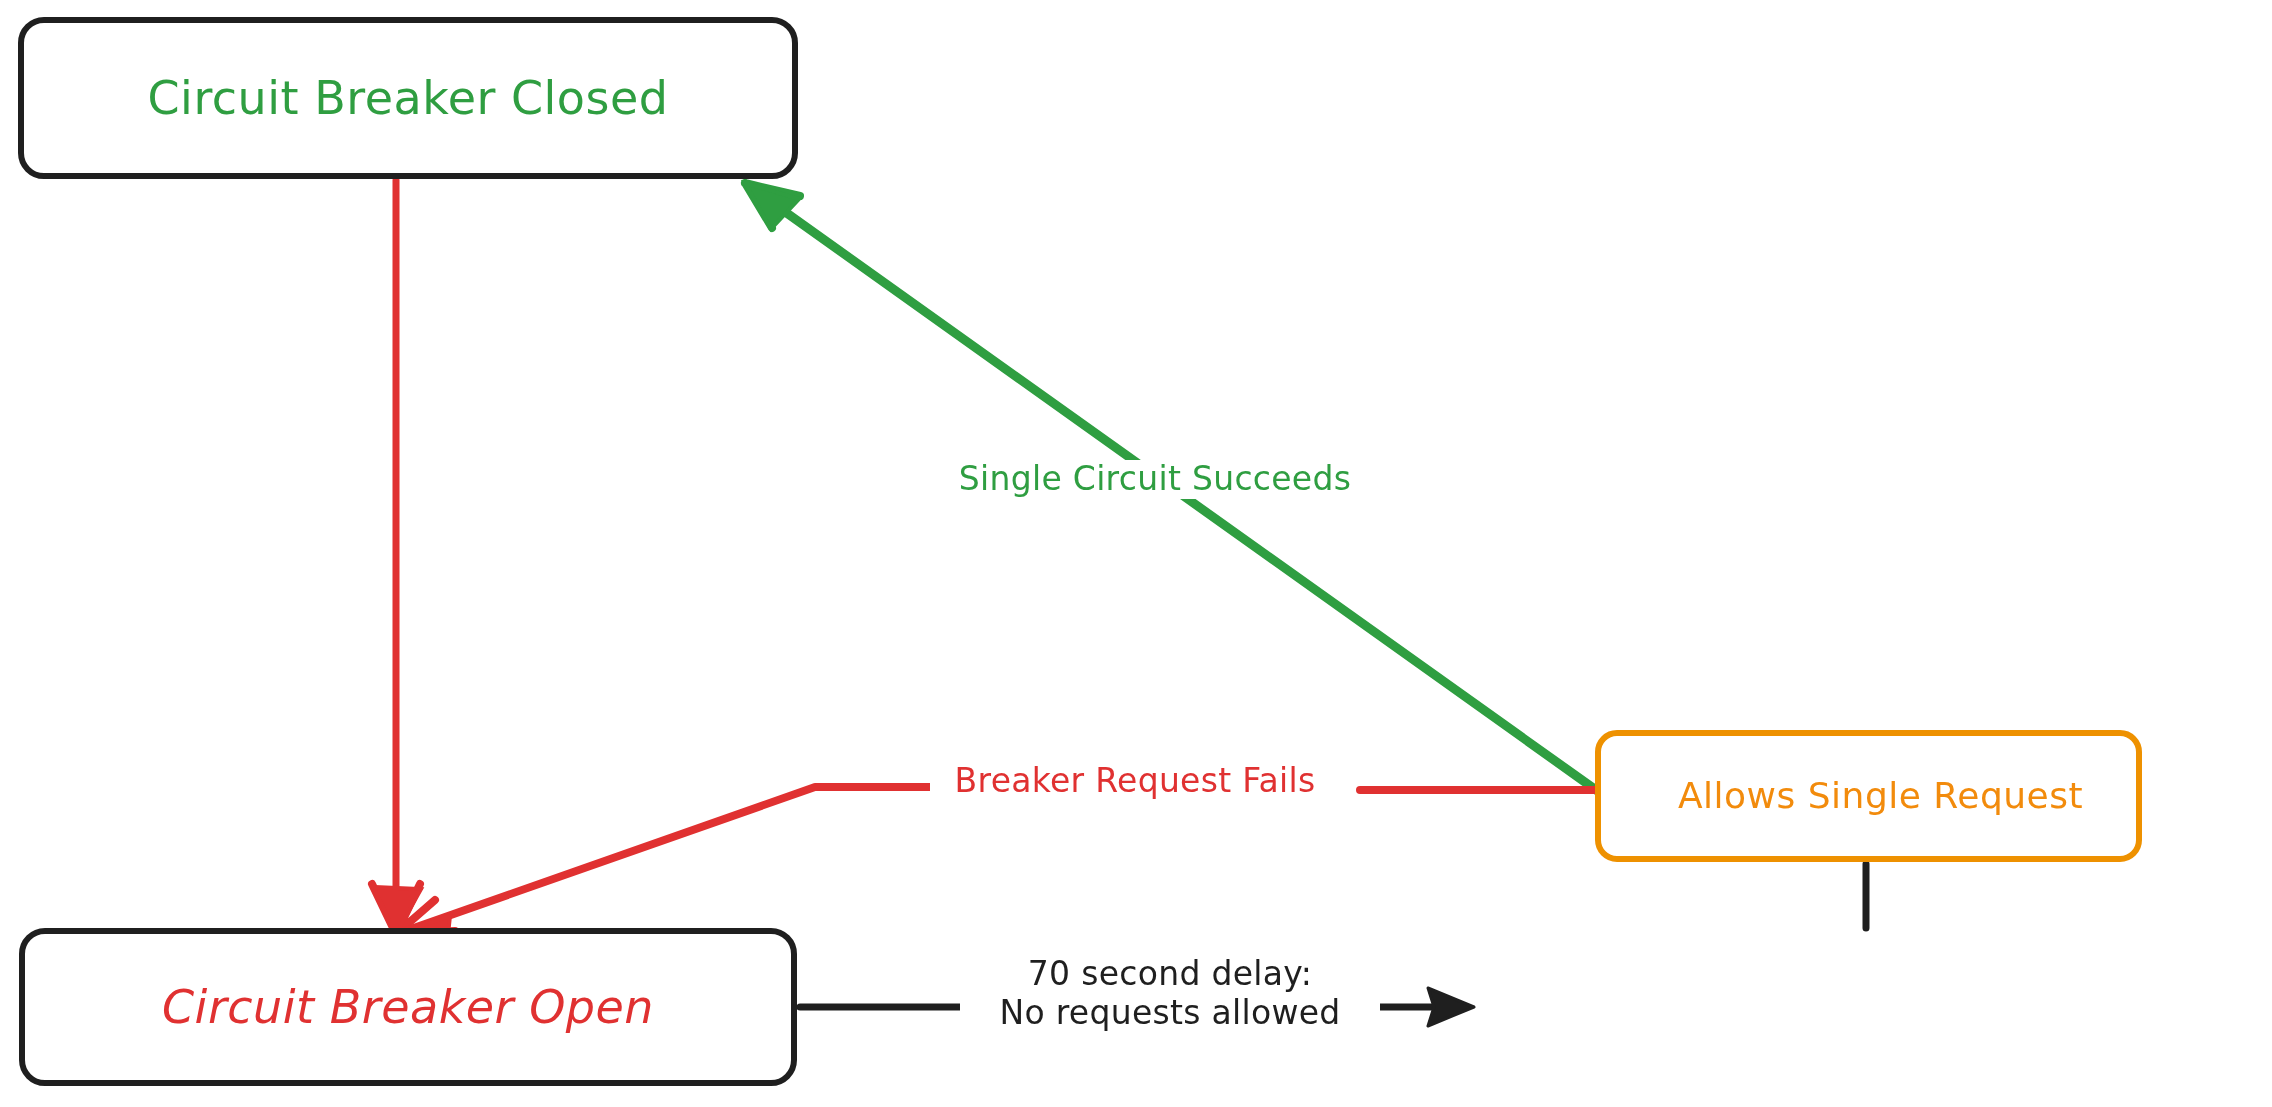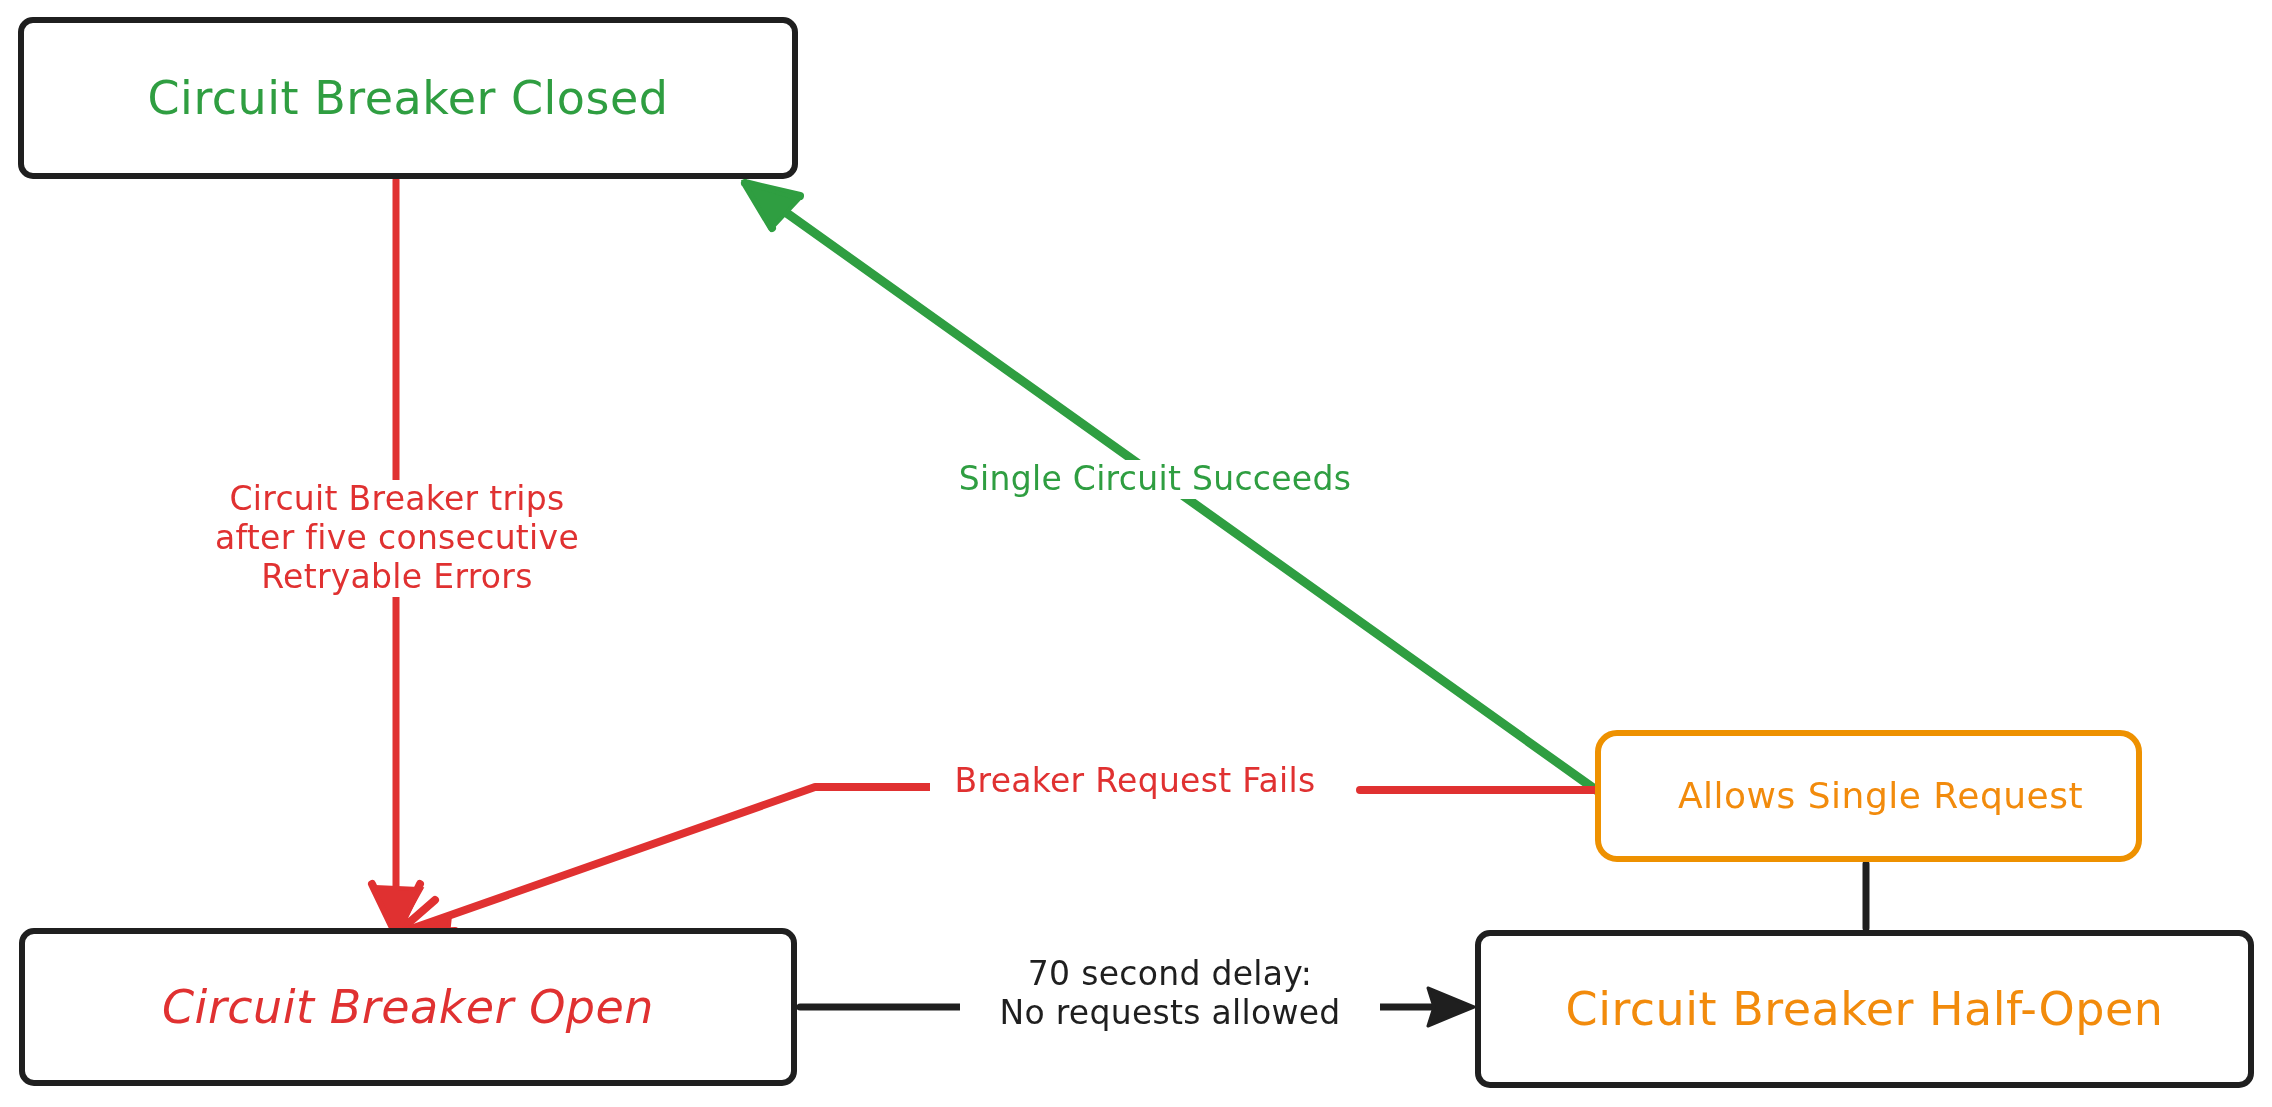--- a/index.html
+++ b/index.html
@@ -24,21 +24,21 @@
     width: 2272px;
     height: 1107px;
   }
   .node-box {
     position: absolute;
     box-sizing: border-box;
     display: flex;
     align-items: center;
     justify-content: center;
     background: #ffffff;
-    border-radius: 15px;
+    border-radius: 26px;
   }
   .node-label {
     font-family: "DejaVu Sans", sans-serif;
     font-weight: 500;
     letter-spacing: 0.5px;
     white-space: nowrap;
     line-height: 1;
   }
   .edge-label {
     position: absolute;
@@ -119,31 +119,25 @@
   </svg>
 
   <div class="node-box" id="node-closed">
     <span class="node-label">Circuit Breaker Closed</span>
   </div>
 
   <div class="node-box" id="node-open">
     <span class="node-label">Circuit Breaker Open</span>
   </div>
 
-  <div class="node-box" id="node-halfopen">
-    <span class="node-label">Circuit Breaker Half-Open</span>
-  </div>
 
   <div class="node-box" id="node-allows">
     <span class="node-label">Allows Single Request</span>
   </div>
 
-  <div class="edge-label" id="label-trips">Circuit Breaker trips
-after five consecutive
-Retryable Errors</div>
 
   <div class="edge-label" id="label-succeeds">Single Circuit Succeeds</div>
 
   <div class="edge-label" id="label-fails">Breaker Request Fails</div>
 
   <div class="edge-label" id="label-delay">70 second delay:
 No requests allowed</div>
 
 </div>
 

